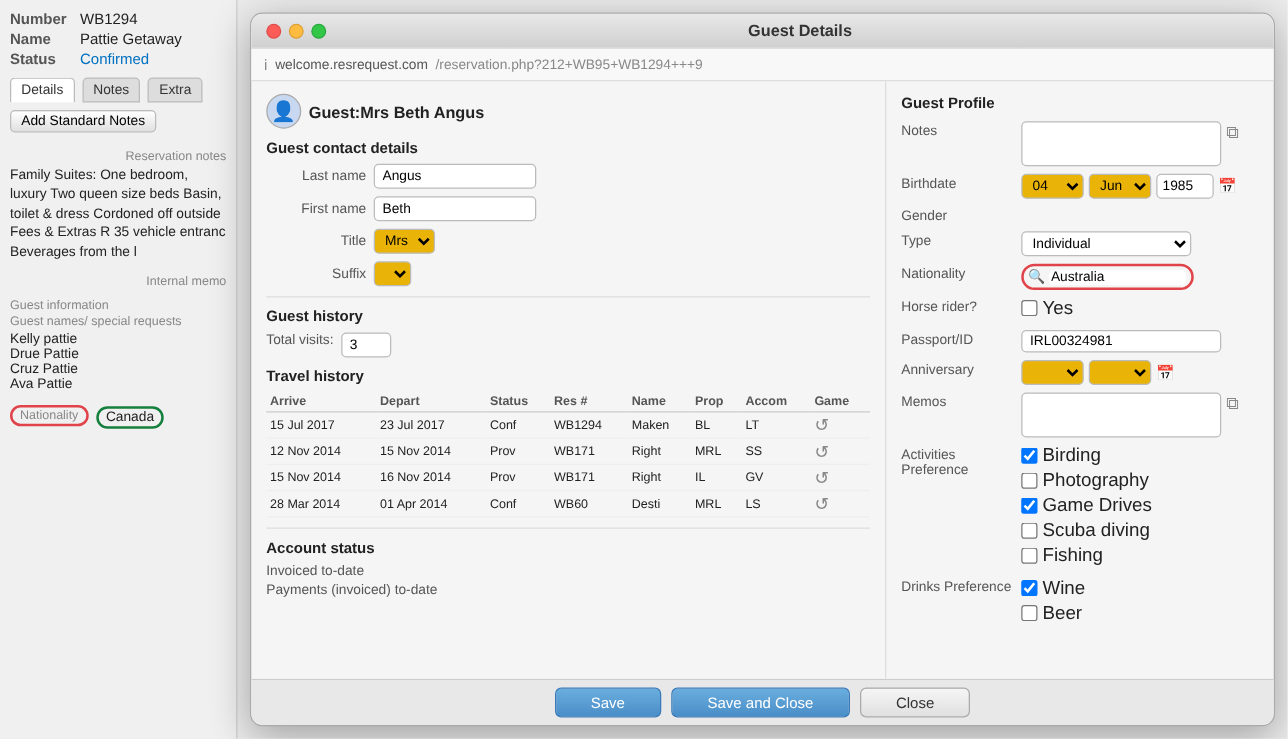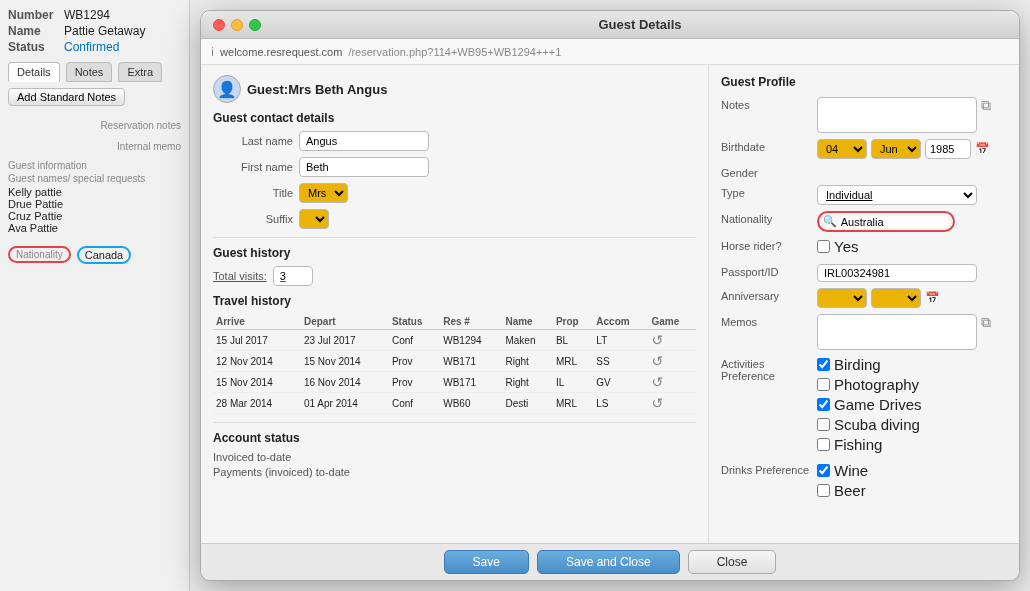--- a/index.html
+++ b/index.html
@@ -69,21 +69,21 @@
       color: #222;
       line-height: 1.4;
     }
 
     .guest-info-block { margin-top: 8px; }
     .guest-info-title { font-size: 10px; color: #888; margin-bottom: 2px; }
     .guest-info-name { font-size: 11px; color: #222; }
 
     .nationality-oval {
       display: inline-block;
-      border: 2px solid #0ea5e9;
+      border: 2px solid #15803d;
       border-radius: 14px;
       padding: 1px 6px;
       color: #222;
       font-size: 11px;
       margin-top: 2px;
     }
     .nationality-label-oval {
       display: inline-block;
       border: 2px solid #e0434a;
       border-radius: 14px;
@@ -349,26 +349,25 @@
     }
     .btn-default {
       background: linear-gradient(to bottom, #f5f5f5, #e0e0e0);
       color: #333;
     }
 
     .calendar-icon { font-size: 12px; color: #888; cursor: pointer; }
 
     .total-visits-row {
       display: flex;
-      align-items: center;
+      align-items: flex-start;
       gap: 6px;
       margin-bottom: 8px;
       font-size: 11px;
       color: #555;
-      text-decoration: underline;
     }
     .total-visits-input {
       border: 1px solid #bbb;
       border-radius: 4px;
       padding: 2px 6px;
       font-size: 11px;
       background: #fff;
       width: 40px;
       height: 20px;
     }
@@ -402,20 +401,28 @@
 
   <div class="tabs-row">
     <div class="tab active">Details</div>
     <div class="tab">Notes</div>
     <div class="tab">Extra</div>
   </div>
 
   <button class="add-standard-notes-btn">Add Standard Notes</button>
 
   <div class="section-label">Reservation notes</div>
+  <div class="notes-text">Family Suites:
+One bedroom, luxury
+Two queen size beds
+Basin, toilet &amp; dress
+Cordoned off outside
+Fees &amp; Extras
+R 35 vehicle entranc
+Beverages from the l</div>
 
   <div class="section-label" style="margin-top:10px;">Internal memo</div>
 
   <div class="guest-info-block">
     <div class="guest-info-title">Guest information</div>
     <div class="guest-info-title">Guest names/
 special requests</div>
     <div id="guest-names-list">
         <div class="guest-info-name">Kelly pattie</div>
         <div class="guest-info-name">Drue Pattie</div>
@@ -437,21 +444,21 @@
       <div class="tl red"></div>
       <div class="tl yellow"></div>
       <div class="tl green"></div>
     </div>
     <span class="title-bar-title">Guest Details</span>
   </div>
 
   <div class="url-bar">
     <span class="url-icon">ℹ</span>
     <span class="url-text-domain">welcome.resrequest.com</span>
-    <span class="url-text-path">/reservation.php?114+WB95+WB1294+++1</span>
+    <span class="url-text-path">/reservation.php?212+WB95+WB1294+++9</span>
   </div>
 
   <div class="dialog-content">
 
     <div class="form-left">
 
       <div class="guest-header">
         <div class="guest-avatar">👤</div>
         <span class="guest-name-header">Guest:Mrs Beth Angus</span>
       </div>
@@ -586,21 +593,21 @@
           <span class="calendar-icon">📅</span>
         </div>
       </div>
 
       <div class="profile-row">
         <span class="profile-row-label">Gender</span>
       </div>
 
       <div class="profile-row">
         <span class="profile-row-label">Type</span>
-        <select class="profile-select" style="width:160px;text-decoration:underline;">
+        <select class="profile-select" style="width:136px;">
           <option>Individual</option>
           <option>Corporate</option>
           <option>Travel Agent</option>
         </select>
       </div>
 
       <div class="profile-row">
         <span class="profile-row-label">Nationality</span>
         <div class="nationality-oval-right">
           <span class="search-icon-sm">🔍</span>

